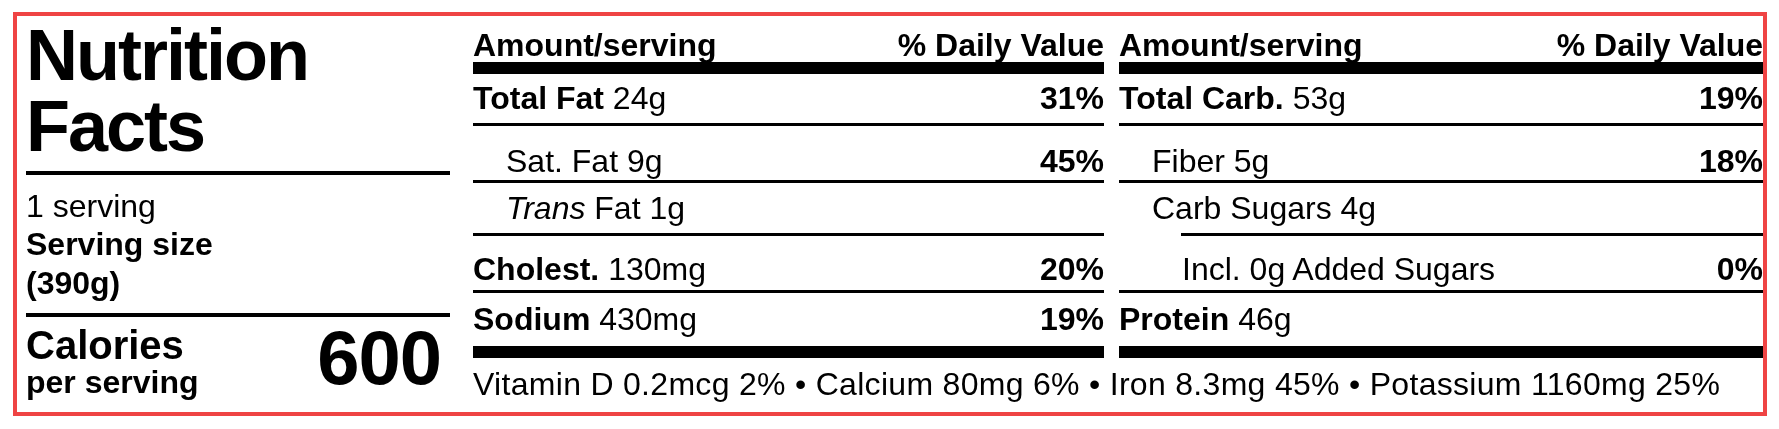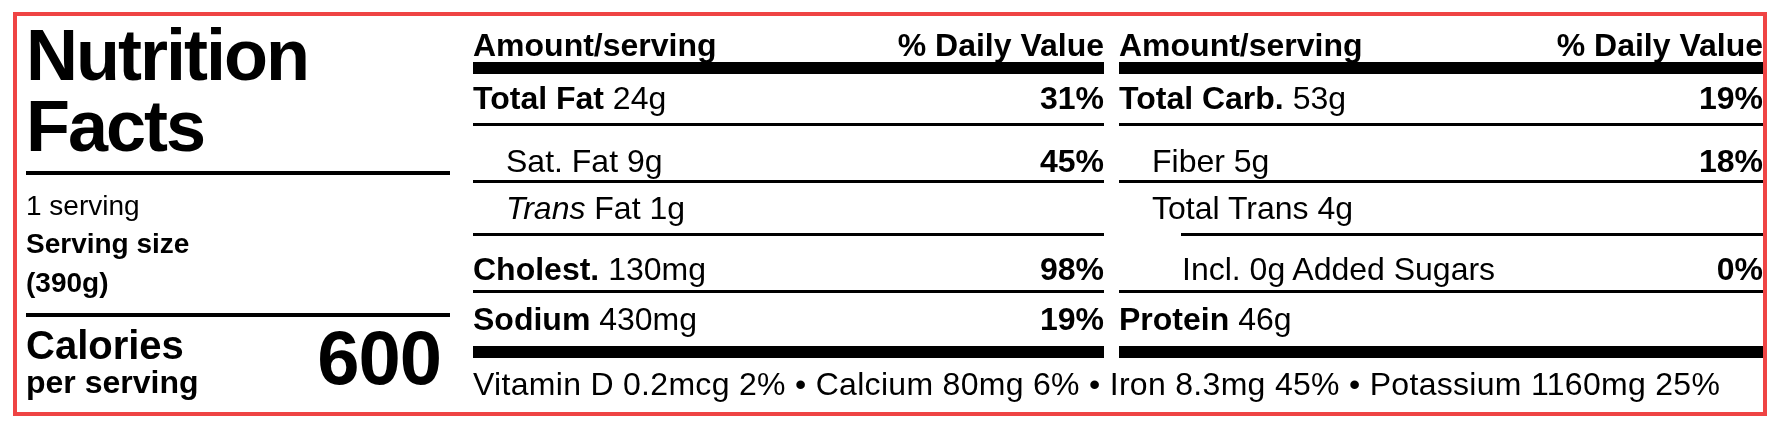--- a/index.html
+++ b/index.html
@@ -14,21 +14,21 @@
   }
   .abs{position:absolute;}
   
   .brand{
     left:9px;top:4px;width:430px;font-size:72px;font-weight:bold;
     line-height:71px;letter-spacing:-2px;white-space:nowrap;
   }
   .lrule{left:9px;width:424px;height:4px;background:#000;}
   .lrule1{top:155px;}
   .lrule2{top:297px;}
-  .serv{left:9px;width:424px;font-size:28px;line-height:36px;white-space:nowrap;}
+  .serv{left:9px;width:424px;font-size:32px;line-height:36px;white-space:nowrap;}
   .serv1{top:172px;}
   .serv2{top:210px;font-weight:bold;}
   .serv3{top:249px;font-weight:bold;}
   .cal-label{left:9px;top:309px;font-size:40px;font-weight:bold;line-height:40px;}
   .cal-sub{left:9px;top:350px;font-size:32px;font-weight:bold;line-height:32px;}
   .cal-value{left:9px;top:302px;width:415px;text-align:right;
     font-size:76px;font-weight:bold;line-height:80px;letter-spacing:-1px;}
   
   .col{position:absolute;top:0;height:100%;}
   .col0{left:456px;width:631px;}
@@ -104,21 +104,21 @@
       <div class="rw-rule rrB"></div>
 
       <div class="row r3 ind1">
         <span class="name"><span class="it">Trans</span><span> Fat 1g</span></span>
         <span class="pct"></span>
       </div>
       <div class="rw-rule rrC"></div>
 
       <div class="row r4">
         <span class="name"><span class="b">Cholest.</span><span> 130mg</span></span>
-        <span class="pct">98%</span>
+        <span class="pct">20%</span>
       </div>
       <div class="rw-rule rrD"></div>
 
       <div class="row r5">
         <span class="name"><span class="b">Sodium</span><span> 430mg</span></span>
         <span class="pct">19%</span>
       </div>
       <div class="bar bar-bottom"></div>
     </div>
 
@@ -135,21 +135,21 @@
       </div>
       <div class="rw-rule rrA"></div>
 
       <div class="row r2 ind1">
         <span class="name"><span>Fiber 5g</span></span>
         <span class="pct">18%</span>
       </div>
       <div class="rw-rule rrB"></div>
 
       <div class="row r3 ind1">
-        <span class="name"><span>Total Trans 4g</span></span>
+        <span class="name"><span>Carb Sugars 4g</span></span>
         <span class="pct"></span>
       </div>
       <div class="rw-rule rrC rule-indent"></div>
 
       <div class="row r4 ind2">
         <span class="name"><span>Incl. 0g Added Sugars</span></span>
         <span class="pct">0%</span>
       </div>
       <div class="rw-rule rrD"></div>
 

